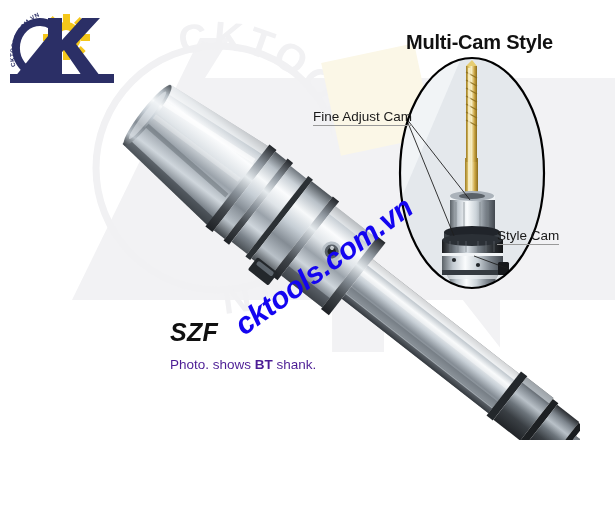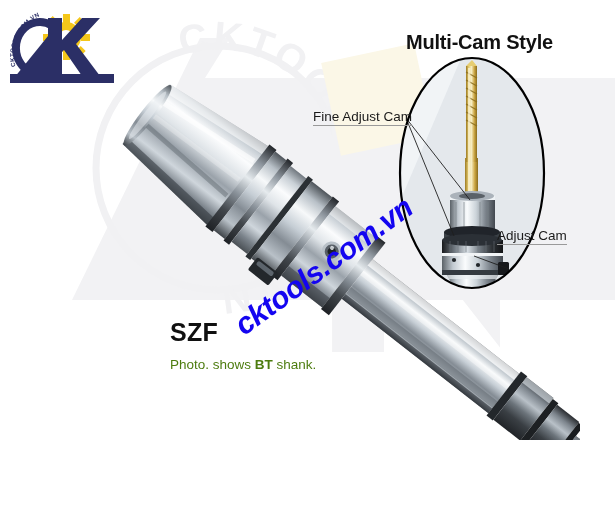--- a/index.html
+++ b/index.html
@@ -88,27 +88,28 @@
   .lbl-master { left: 497px; top: 228px; }
 
   .szf {
     position: absolute;
     left: 170px;
     top: 318px;
     font-size: 25px;
     font-weight: bold;
     color: #101010;
     letter-spacing: 0.3px;
+    font-style: italic;
   }
   .caption {
     position: absolute;
     left: 170px;
     top: 357px;
     font-size: 13.5px;
-    color: #4d7c0f;
+    color: #4c1d95;
     white-space: nowrap;
   }
   .caption b { font-weight: bold; }
 
   
   .tool-main {
     position: absolute;
     left: 100px;
     top: 70px;
     width: 480px;
@@ -417,21 +418,21 @@
         <line x1="111" y1="213" x2="76" y2="200"></line>
       </g>
     </g>
 
     <ellipse cx="74" cy="117" rx="72" ry="115" fill="none" stroke="#000000" stroke-width="2.2"></ellipse>
   </svg>
 
   <div class="hd-multicam">Multi-Cam Style</div>
 
   <div class="lbl lbl-fine">Fine Adjust Cam</div>
-  <div class="lbl lbl-master">Adjust Cam</div>
+  <div class="lbl lbl-master">Style Cam</div>
 
   <div class="szf">SZF</div>
   <div class="caption">
     <span>Photo. shows </span><b>BT</b><span> shank.</span>
   </div>
 
   <div class="wm-blue">cktools.com.vn</div>
 
 </div>
 

